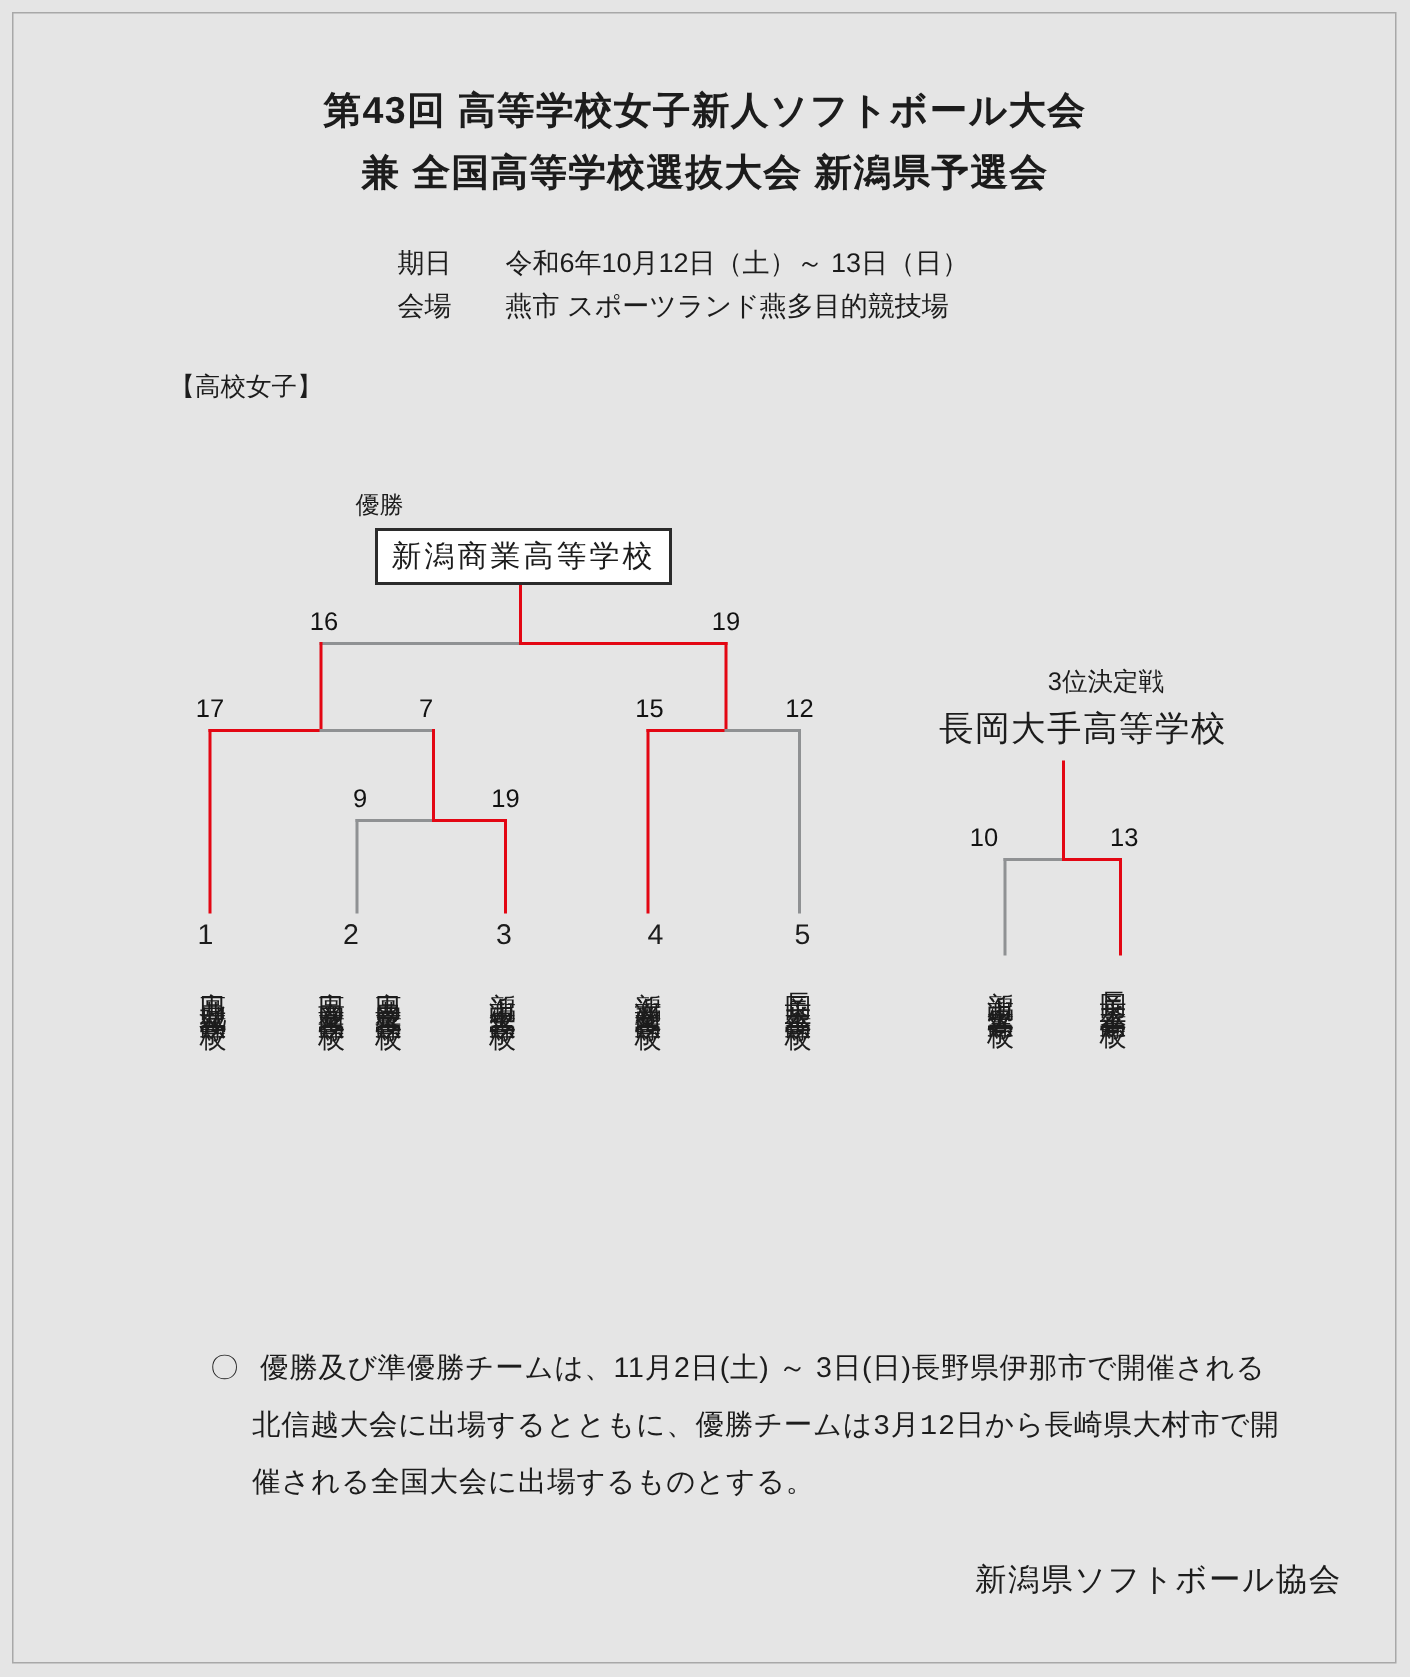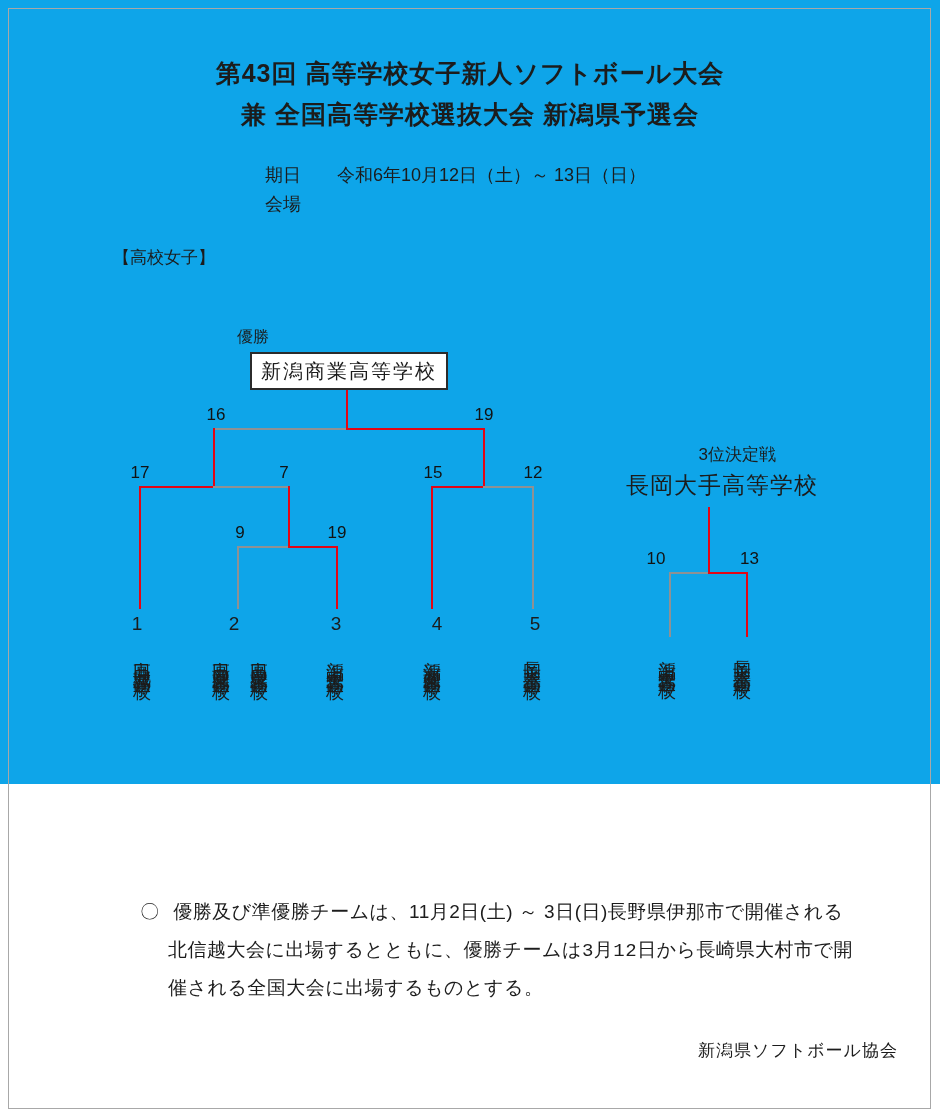--- a/index.html
+++ b/index.html
@@ -4,21 +4,21 @@
 <style>
   * { margin: 0; padding: 0; box-sizing: border-box; }
   html, body { background: #ffffff; }
   body {
     width: 940px; height: 1118px;
     font-family: "Liberation Sans", sans-serif;
     color: #1c1c1c;
     position: relative;
     overflow: hidden;
   }
-  .page { position: absolute; left: 0; top: 0; width: 940px; height: 784px; background: #0ea5e9; }
+  .page { position: absolute; left: 0; top: 0; width: 940px; height: 1118px; background: #e5e5e5; }
   .page-border {
     position: absolute; left: 8px; top: 8px; width: 923px; height: 1101px;
     border: 1.5px solid #a8a8a8;
   }
   .title {
     position: absolute; left: 0; width: 940px; text-align: center;
     font-weight: 600; letter-spacing: 1px; white-space: nowrap;
   }
   .title-1 { top: 57px; font-size: 25px; }
   .title-2 { top: 98px; font-size: 25px; }
@@ -50,38 +50,39 @@
 
   .tp-title  { position: absolute; left: 640px; top: 443px; width: 136px; text-align: right; font-size: 17px; }
   .tp-winner { position: absolute; left: 622px; top: 470px; width: 200px; text-align: center; font-size: 23px; letter-spacing: 1px; white-space: nowrap; }
 
   .note-line { position: absolute; font-size: 19px; white-space: nowrap; letter-spacing: 0.5px; }
   .note-1 { left: 140px; top: 899px; }
   .note-2 { left: 168px; top: 937px; font-family: Liberation Mono, monospace; }
   .note-3 { left: 168px; top: 975px; }
   .note-marker { margin-right: 8px; }
 
-  .footer-org { position: absolute; left: 650px; top: 1039px; font-size: 17px; letter-spacing: 1px; margin-left: 48px; }
+  .footer-org { position: absolute; left: 650px; top: 1039px; font-size: 21px; letter-spacing: 1px; }
 </style>
 </head>
 <body>
 
 <div class="page">
   <div class="page-border"></div>
 
   <div class="title title-1">第43回 高等学校女子新人ソフトボール大会</div>
   <div class="title title-2">兼 全国高等学校選抜大会 新潟県予選会</div>
 
   <div class="meta">
     <div class="meta-row">
       <span>期日</span>
       <span>令和6年10月12日（土）～ 13日（日）</span>
     </div>
     <div class="meta-row">
       <span>会場</span>
+      <span>燕市 スポーツランド燕多目的競技場</span>
     </div>
   </div>
 
   <div class="section-label">【高校女子】</div>
 
   <div class="champion-label">優勝</div>
   <div class="champion-box">
     <span>新潟商業高等学校</span>
   </div>
 

